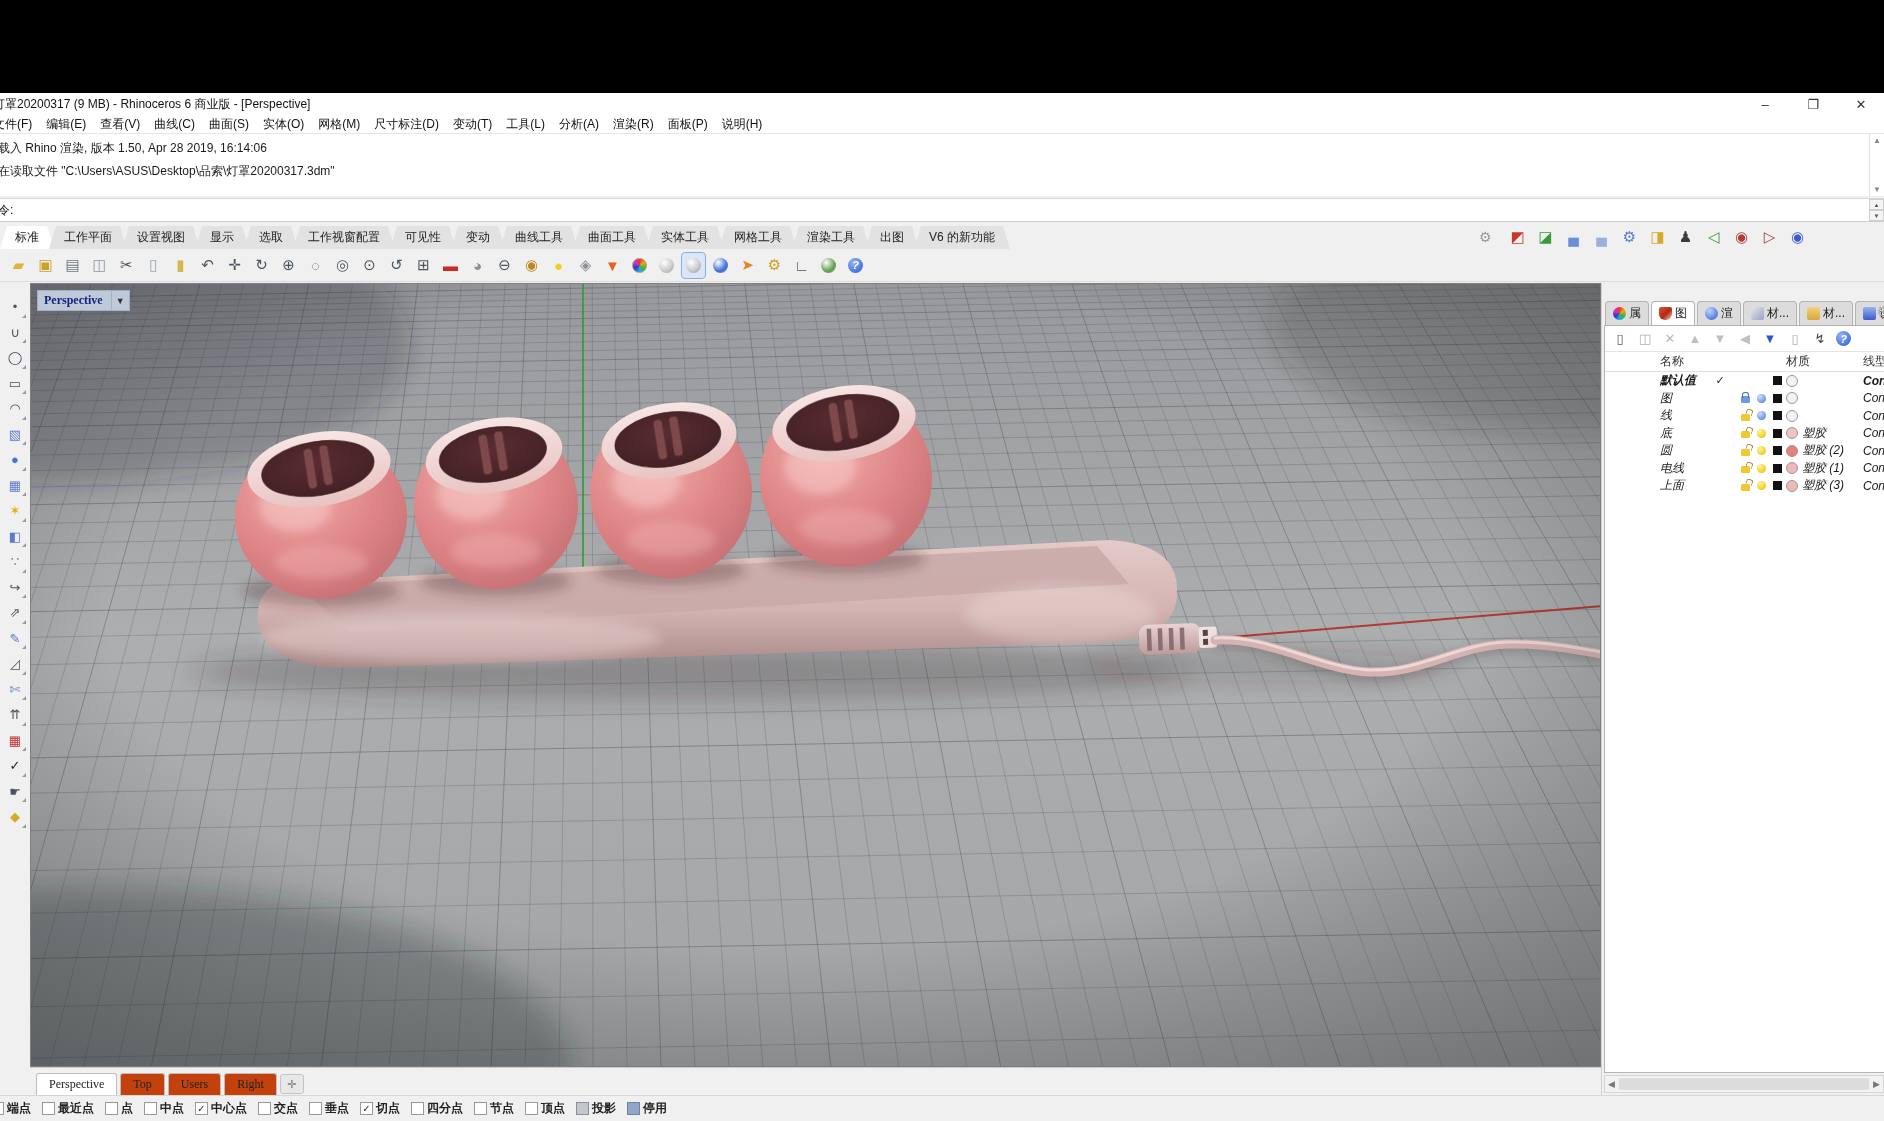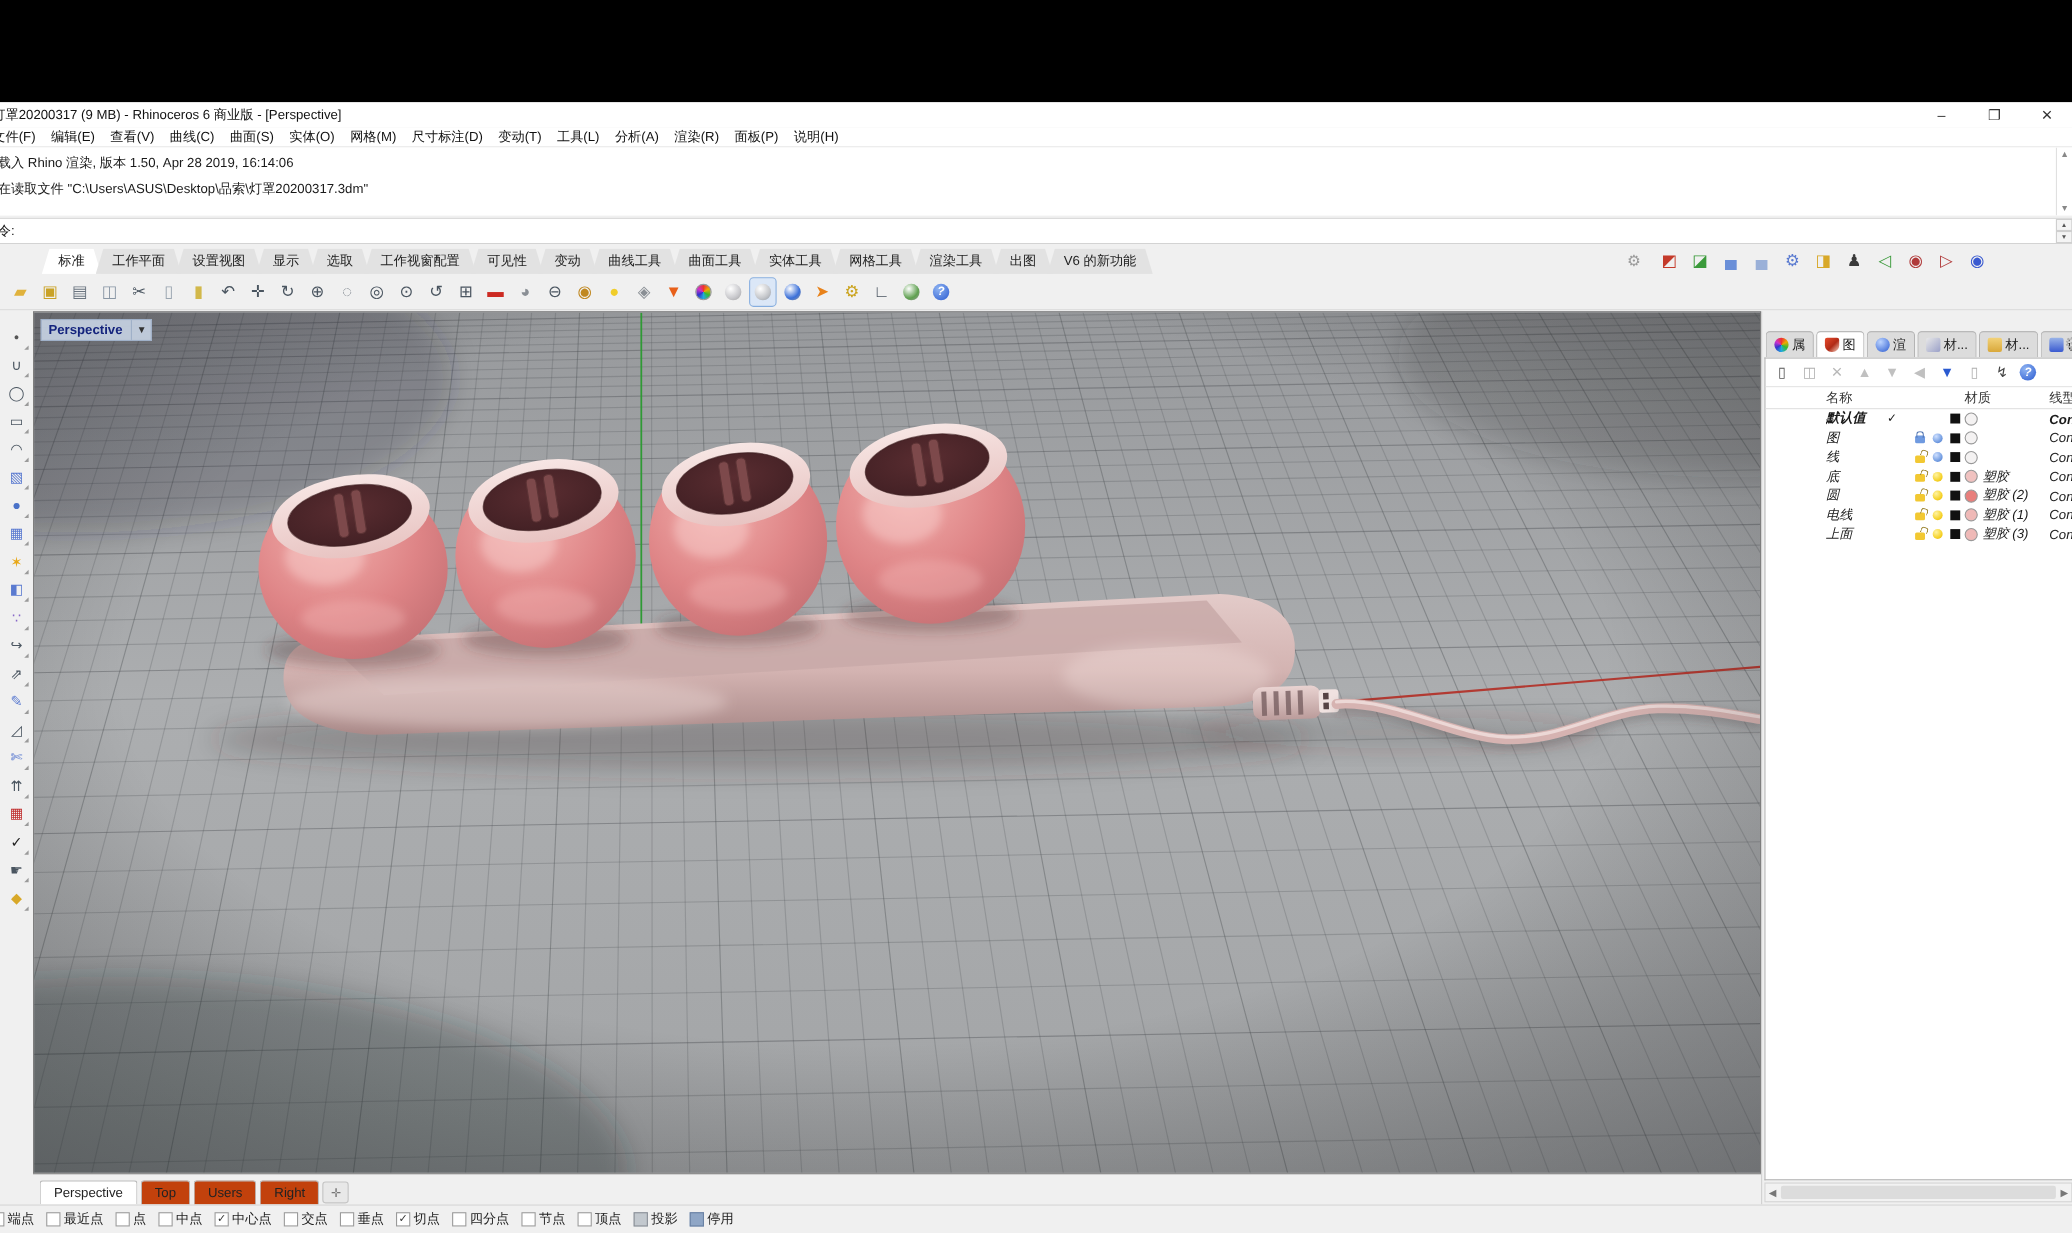--- a/index.html
+++ b/index.html
@@ -18,21 +18,21 @@
   .cmdhist { height:62px; background:#fff; position:relative; font-size:12px; color:#1a1a1a; overflow:hidden; }
   .cmdhist .hl { position:absolute; left:-14px; white-space:nowrap; }
   .cmdhist .hl1 { top:6px; } .cmdhist .hl2 { top:29px; }
   .histscroll { position:absolute; right:0; top:0; bottom:0; width:15px; border-left:1px solid #e0e0e0; display:flex; flex-direction:column; justify-content:space-between; align-items:center; color:#888; font-size:8px; padding:2px 0; }
   .cmdline { height:24px; margin-top:2px; background:#fff; border-top:1px solid #d8d8d8; border-bottom:1px solid #cfcfcf; position:relative; font-size:12px; color:#111; overflow:hidden; display:flex; align-items:center; }
   .cmdline .pr { margin-left:-14px; white-space:nowrap; }
   .spinner { position:absolute; right:0; top:0; bottom:0; width:15px; display:flex; flex-direction:column; }
   .spinner b { flex:1; border:1px solid #cfcfcf; background:#f4f4f4; color:#555; font-size:6px; display:flex; align-items:center; justify-content:center; }
 
   
-  .tabsrow { height:27px; background:#f0f0f0; position:relative; padding-top:4px; white-space:nowrap; overflow:hidden;padding-left:38px; }
+  .tabsrow { height:27px; background:#f0f0f0; position:relative; padding-top:4px; white-space:nowrap; overflow:hidden; }
   .rtab { display:inline-block; height:23px; line-height:22px; padding:0 15px; font-size:12px; color:#222;
     background:#e2e2e2; clip-path:polygon(7px 0, calc(100% - 7px) 0, 100% 100%, 0 100%); margin-right:-5px; cursor:default; }
   .rtab.active { background:#fff; }
   .tab-gear { position:absolute; left:1479px; top:7px; color:#9a9a9a; font-size:14px; }
   .rticons { position:absolute; left:1506px; top:3px; display:flex; gap:5px; }
   .rticons .tbi { width:23px; height:23px; font-size:15px; }
 
   
   .icontb { height:33px; background:#f0f0f0; display:flex; align-items:center; gap:4px; padding-left:7px; border-bottom:1px solid #dcdcdc; }
   .tbi { width:23px; height:25px; display:flex; align-items:center; justify-content:center; font-size:15px; border-radius:3px; cursor:default; }
@@ -41,21 +41,21 @@
   .wheel { width:15px; height:15px; border-radius:50%;
     background:conic-gradient(#e33,#ea0,#3b3,#2ad,#33c,#c3c,#e33); border:1px solid #999; }
   .helpdot { width:15px; height:15px; border-radius:50%; background:radial-gradient(circle at 35% 30%,#8fb4f2,#2a5ad0); color:#fff; font-size:11px; font-weight:bold; display:flex; align-items:center; justify-content:center; }
 
   
   .main { position:absolute; left:0; top:190px; right:0; bottom:26px; }
   .sidetb { position:absolute; left:0; top:0; width:30px; bottom:0; background:#f0f0f0; display:flex; flex-direction:column; align-items:center; padding-top:12px; gap:2px; }
   .sidetb .tbi { width:24px; height:23.5px; position:relative; font-size:13px; }
   .sidetb .tbi i { position:absolute; right:1px; bottom:1px; width:0; height:0; border-left:4px solid transparent; border-bottom:4px solid #9a9a9a; }
 
-  .vpcol { position:absolute; left:30px; top:0; width:1571px; bottom:0; }
+  .vpcol { position:absolute; left:30px; top:0; width:1571px; bottom:0;font-family:Liberation Serif, serif; }
   .viewport { position:relative; width:1571px; height:784px; border:1px solid #7e7e7e; background:#a4a6a8; overflow:hidden; }
   .viewport svg { display:block; }
   .vplabel { position:absolute; left:6px; top:6px; display:flex; align-items:stretch; background:rgba(198,209,226,0.92); border:1px solid #9fb0c8; font-size:12px; font-weight:bold; color:#15247d; }
   .vplabel .lt { padding:2px 8px 2px 6px; }
   .vplabel .dd { border-left:1px solid #9fb0c8; padding:2px 4px; color:#333; font-size:9px; display:flex; align-items:center; }
 
   .vptabs { height:28px; background:#f0f0f0; display:flex; align-items:flex-end; gap:3px; padding:3px 0 0 6px; border-top:1px solid #c9c9c9; }
   .vtab { height:22px; line-height:21px; padding:0 12px; font-size:12px; color:#222; background:#c2410c; border:1px solid #bdbdbd; border-bottom:none; border-radius:3px 3px 0 0; cursor:default; }
   .vtab.active { background:#fff; }
   .vtab-plus { width:24px; height:20px; background:#e8e8e8; border:1px solid #c4c4c4; border-radius:3px; color:#777; font-size:11px; display:flex; align-items:center; justify-content:center; margin-bottom:1px; }
@@ -85,21 +85,21 @@
   .mlock::before { content:""; position:absolute; width:5px; height:5px; border:1.4px solid #a08a3a; border-bottom:none; border-radius:3px 3px 0 0; top:-4.5px; left:1px; }
   .mlock.blue::before { border-color:#4a6fae; }
   .mlock.open::before { left:auto; right:-3px; transform:rotate(18deg); }
   .mbulb { width:9px; height:9px; border-radius:50%; display:inline-block; }
   .mbulb.yellow { background:radial-gradient(circle at 35% 30%,#fff3a0,#f5d022 65%,#d8a818); }
   .mbulb.blue { background:radial-gradient(circle at 35% 30%,#cfe0ff,#6f9ae0 65%,#4a6fc0); }
   .pscroll { position:absolute; left:2px; right:0; bottom:2px; height:18px; background:#f2f2f2; border:1px solid #d4d4d4; display:flex; align-items:center; justify-content:space-between; font-size:9px; color:#777; padding:0 3px; }
   .pscroll .thumb { flex:1; height:12px; margin:0 4px; background:#dcdcdc; border-radius:2px; }
 
   
-  .statusbar { position:absolute; left:0; right:0; bottom:0; height:26px; background:#f0f0f0; border-top:1px solid #d6d6d6; display:flex; align-items:center; font-size:12px; color:#222; overflow:hidden; padding-left:0; }
+  .statusbar { position:absolute; left:0; right:0; bottom:0; height:26px; background:#f0f0f0; border-top:1px solid #d6d6d6; display:flex; align-items:center; font-size:12px; color:#222; overflow:hidden; padding-left:0;font-weight:bold; }
   .osnap { display:flex; align-items:center; margin-left:-9px; gap:11px; white-space:nowrap; }
   .osnap .oi { display:flex; align-items:center; gap:3px; }
   .cb { width:13px; height:13px; border:1px solid #9a9a9a; background:#fff; font-size:10px; color:#333; display:flex; align-items:center; justify-content:center; }
   .cb.filled { background:#c2c8ce; border-color:#8a9098; }
   .cb.filled2 { background:#8fa6c6; border-color:#6a82a4; }
 </style>
 </head>
 <body>
 
 <div class="window">

